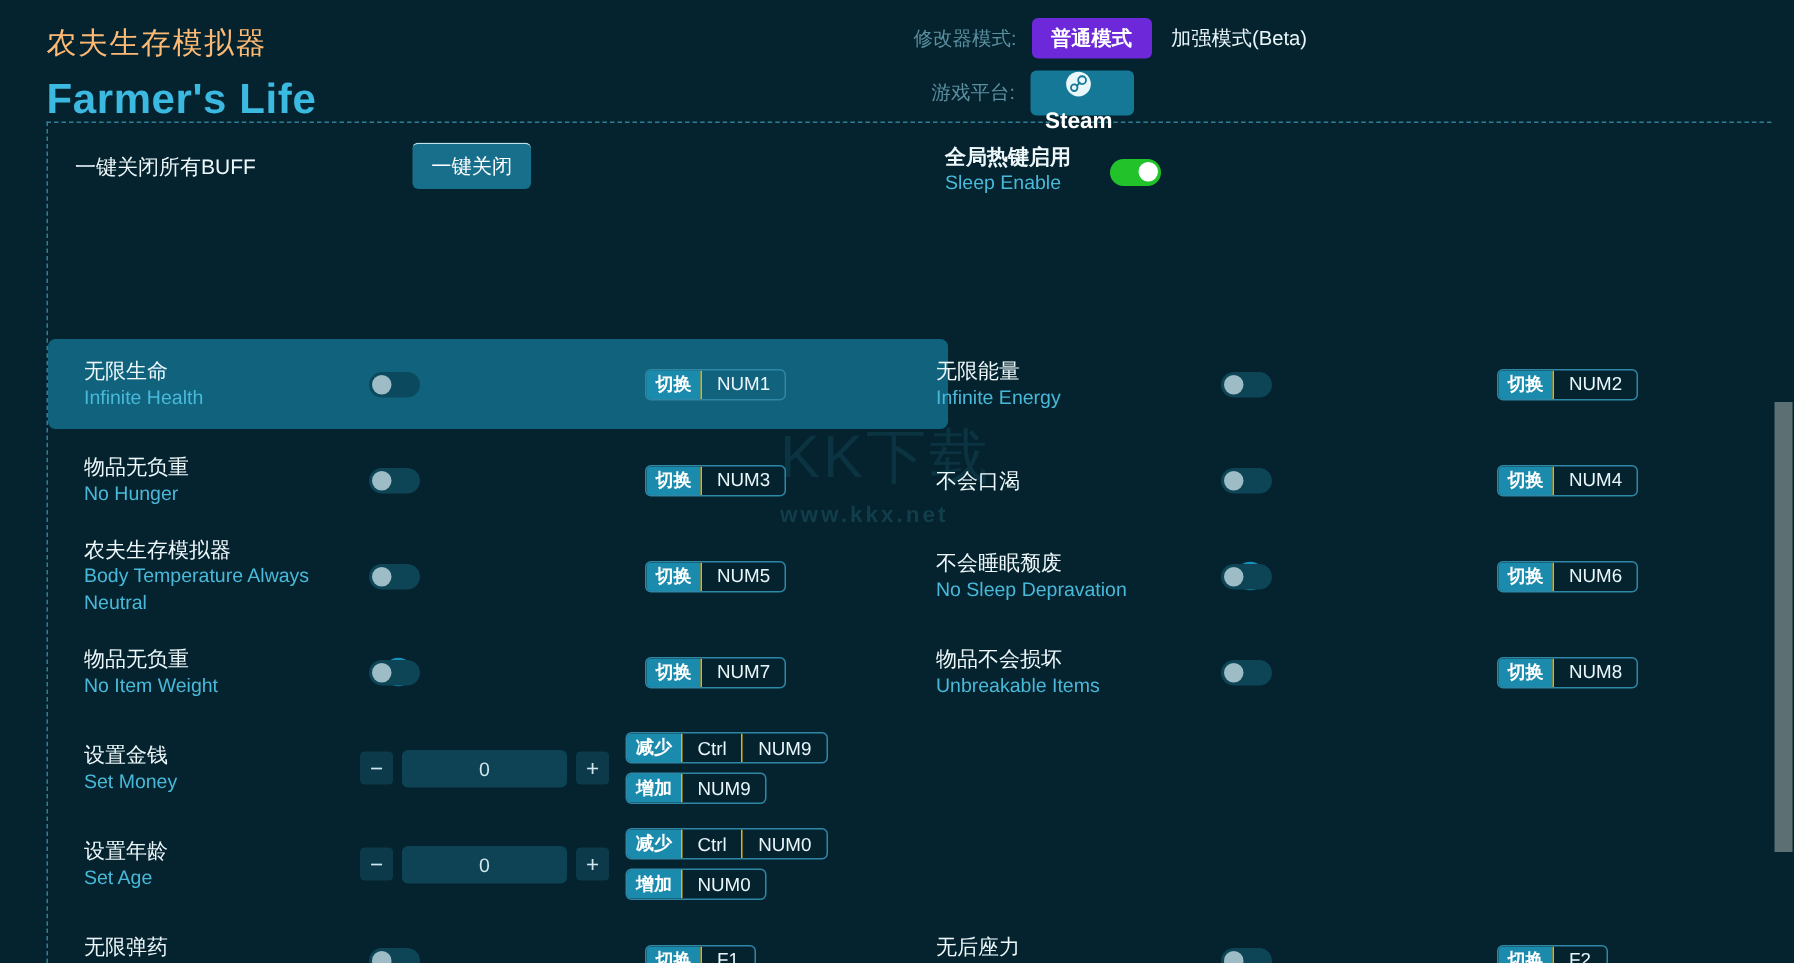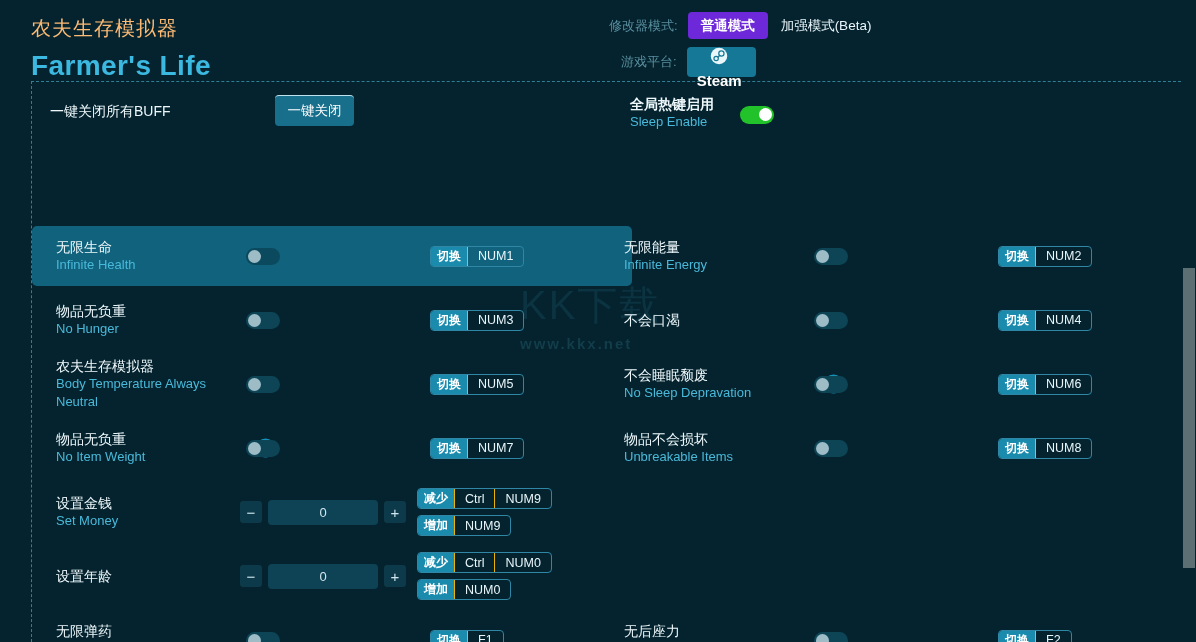--- a/index.html
+++ b/index.html
@@ -417,20 +417,23 @@
           </div>
           <div class="keybar">
             <span class="act">增加</span>
             <span class="key">NUM9</span>
           </div>
         </div>
       </div>
       <div class="row left" style="top: 465px; height: 60px;">
         <div class="labels">
           <div class="lbl-cn">设置年龄</div>
+          <div style="display: flex; align-items: center; gap: 6px;">
+            <div class="lbl-en">Set Age</div>
+          </div>
         </div>
         <div class="toggle-wrap" style="width: 185px; flex: 0 0 185px; padding-left: 8px;">
           <div class="stepper">
             <div class="step-btn">−</div>
             <div class="num-field">0</div>
             <div class="step-btn">+</div>
           </div>
         </div>
         <div style="flex: 0 0 0px;"></div>
         <div class="keys">

